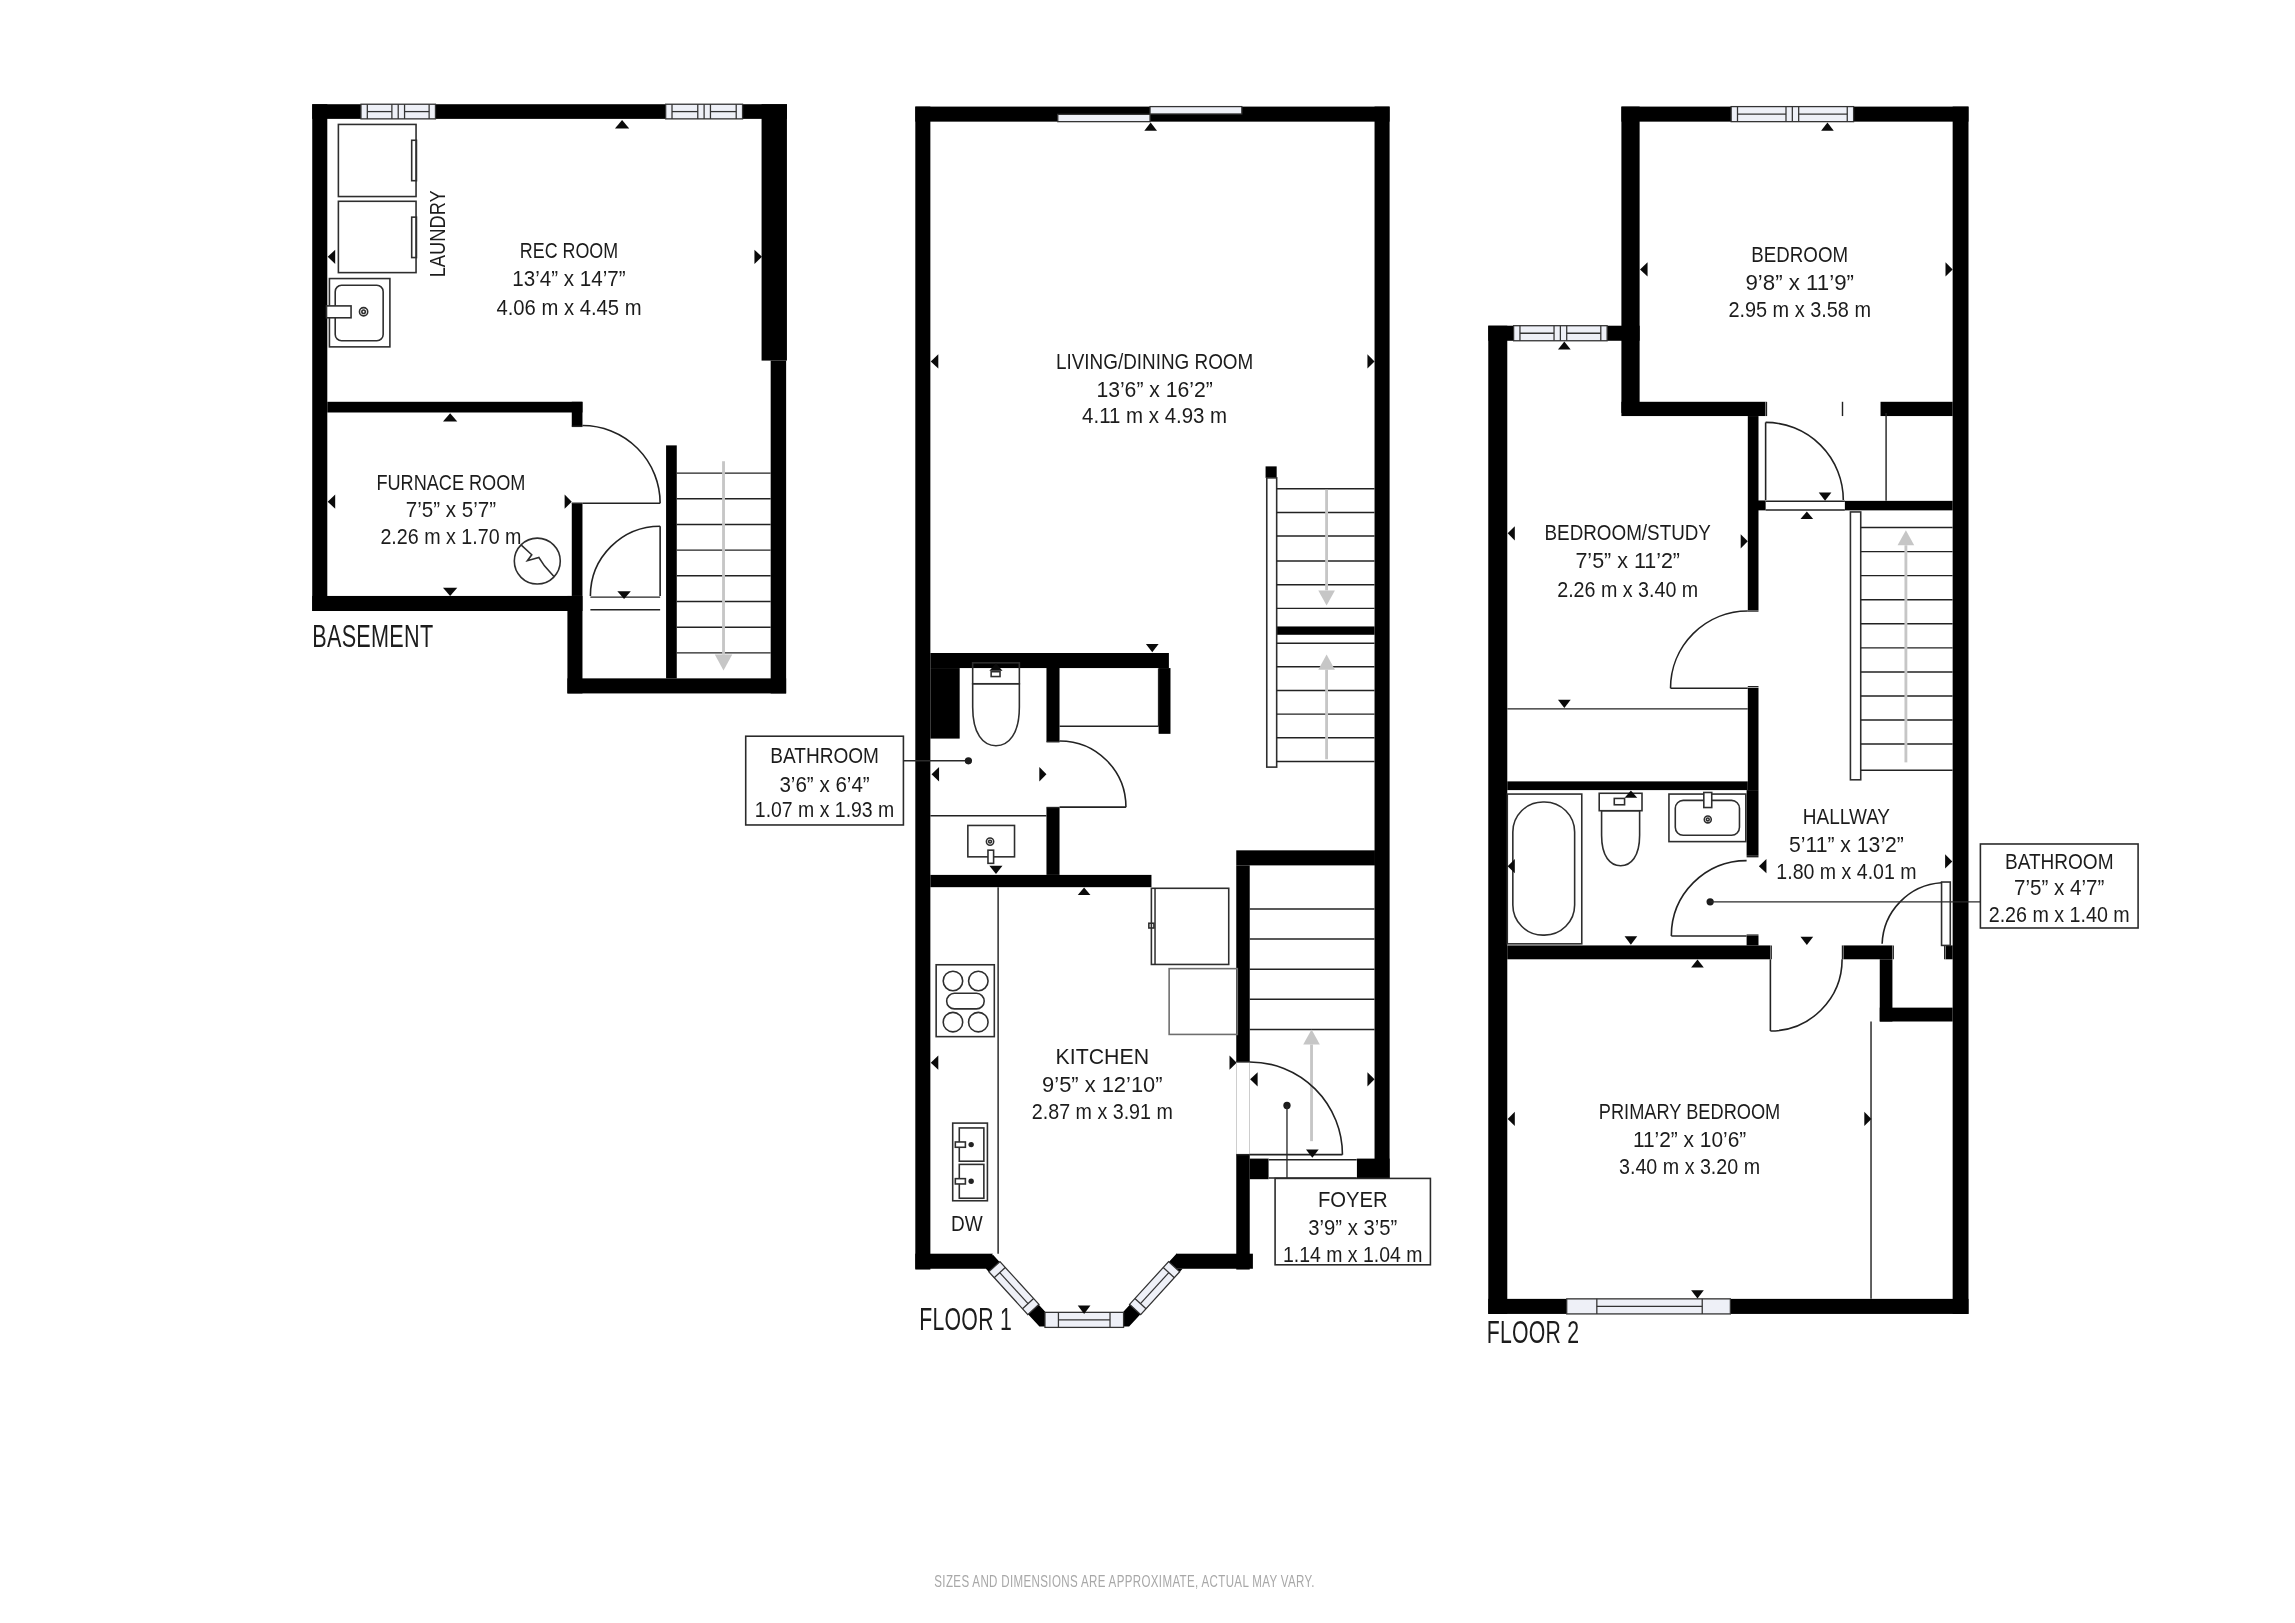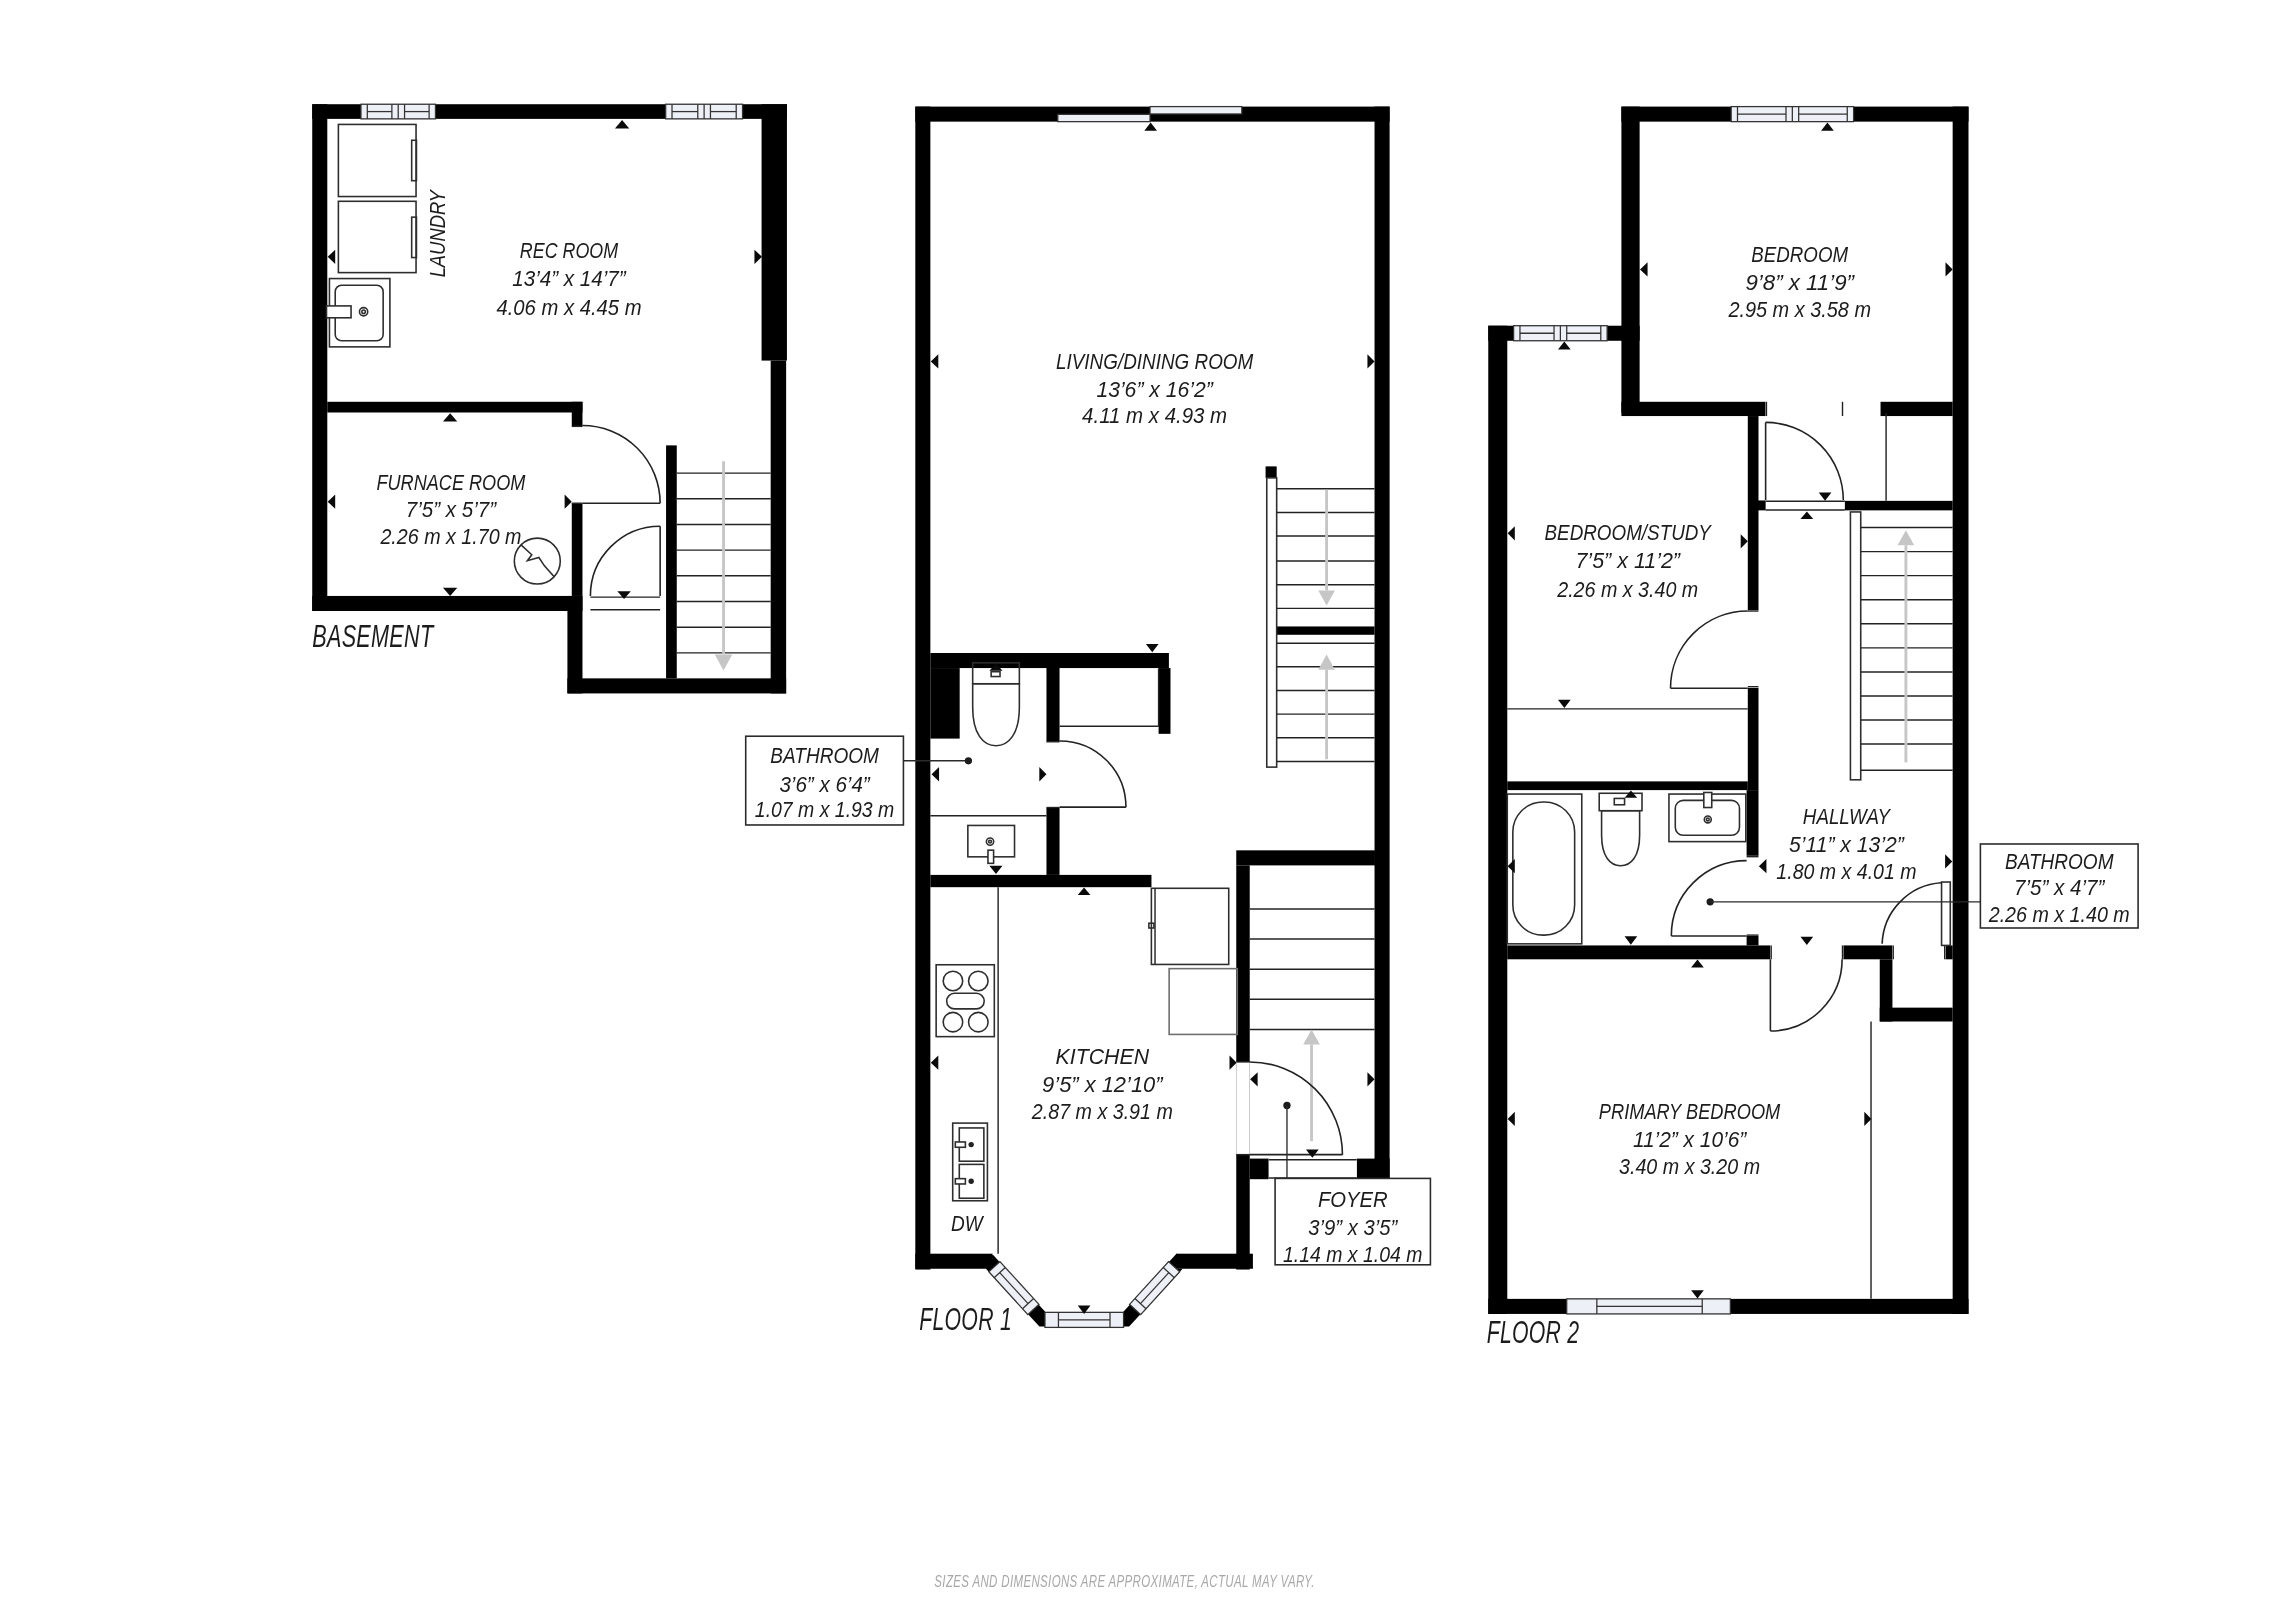--- a/index.html
+++ b/index.html
@@ -1,16 +1,16 @@
 <!DOCTYPE html>
 <html style="font-size:12.7px"><head>
 <meta charset="utf-8">
 <style>
   html,body{margin:0;padding:0;background:#ffffff;}
-  .page{width:2295px;height:1623px;position:relative;background:#ffffff;overflow:hidden;font-style:italic;}
+  .page{width:2295px;height:1623px;position:relative;background:#ffffff;overflow:hidden;}
   text{font-family:"Liberation Sans",sans-serif;fill:#1c1c1c;}
   .rm{font-size:29px;letter-spacing:0px;}
   .fl{font-size:39px;letter-spacing:0.5px;}
   .disc{font-size:20px;fill:#a8a8a8;letter-spacing:0.6px;}
   .w{fill:#000000;}
   .fx{fill:none;stroke:#2e2e2e;stroke-width:2;}
   .fx2{fill:#ffffff;stroke:#2e2e2e;stroke-width:2;}
   .door{fill:none;stroke:#222222;stroke-width:2;}
   .tread{stroke:#222222;stroke-width:1.8;}
   .thin{stroke:#222222;stroke-width:1.8;}

